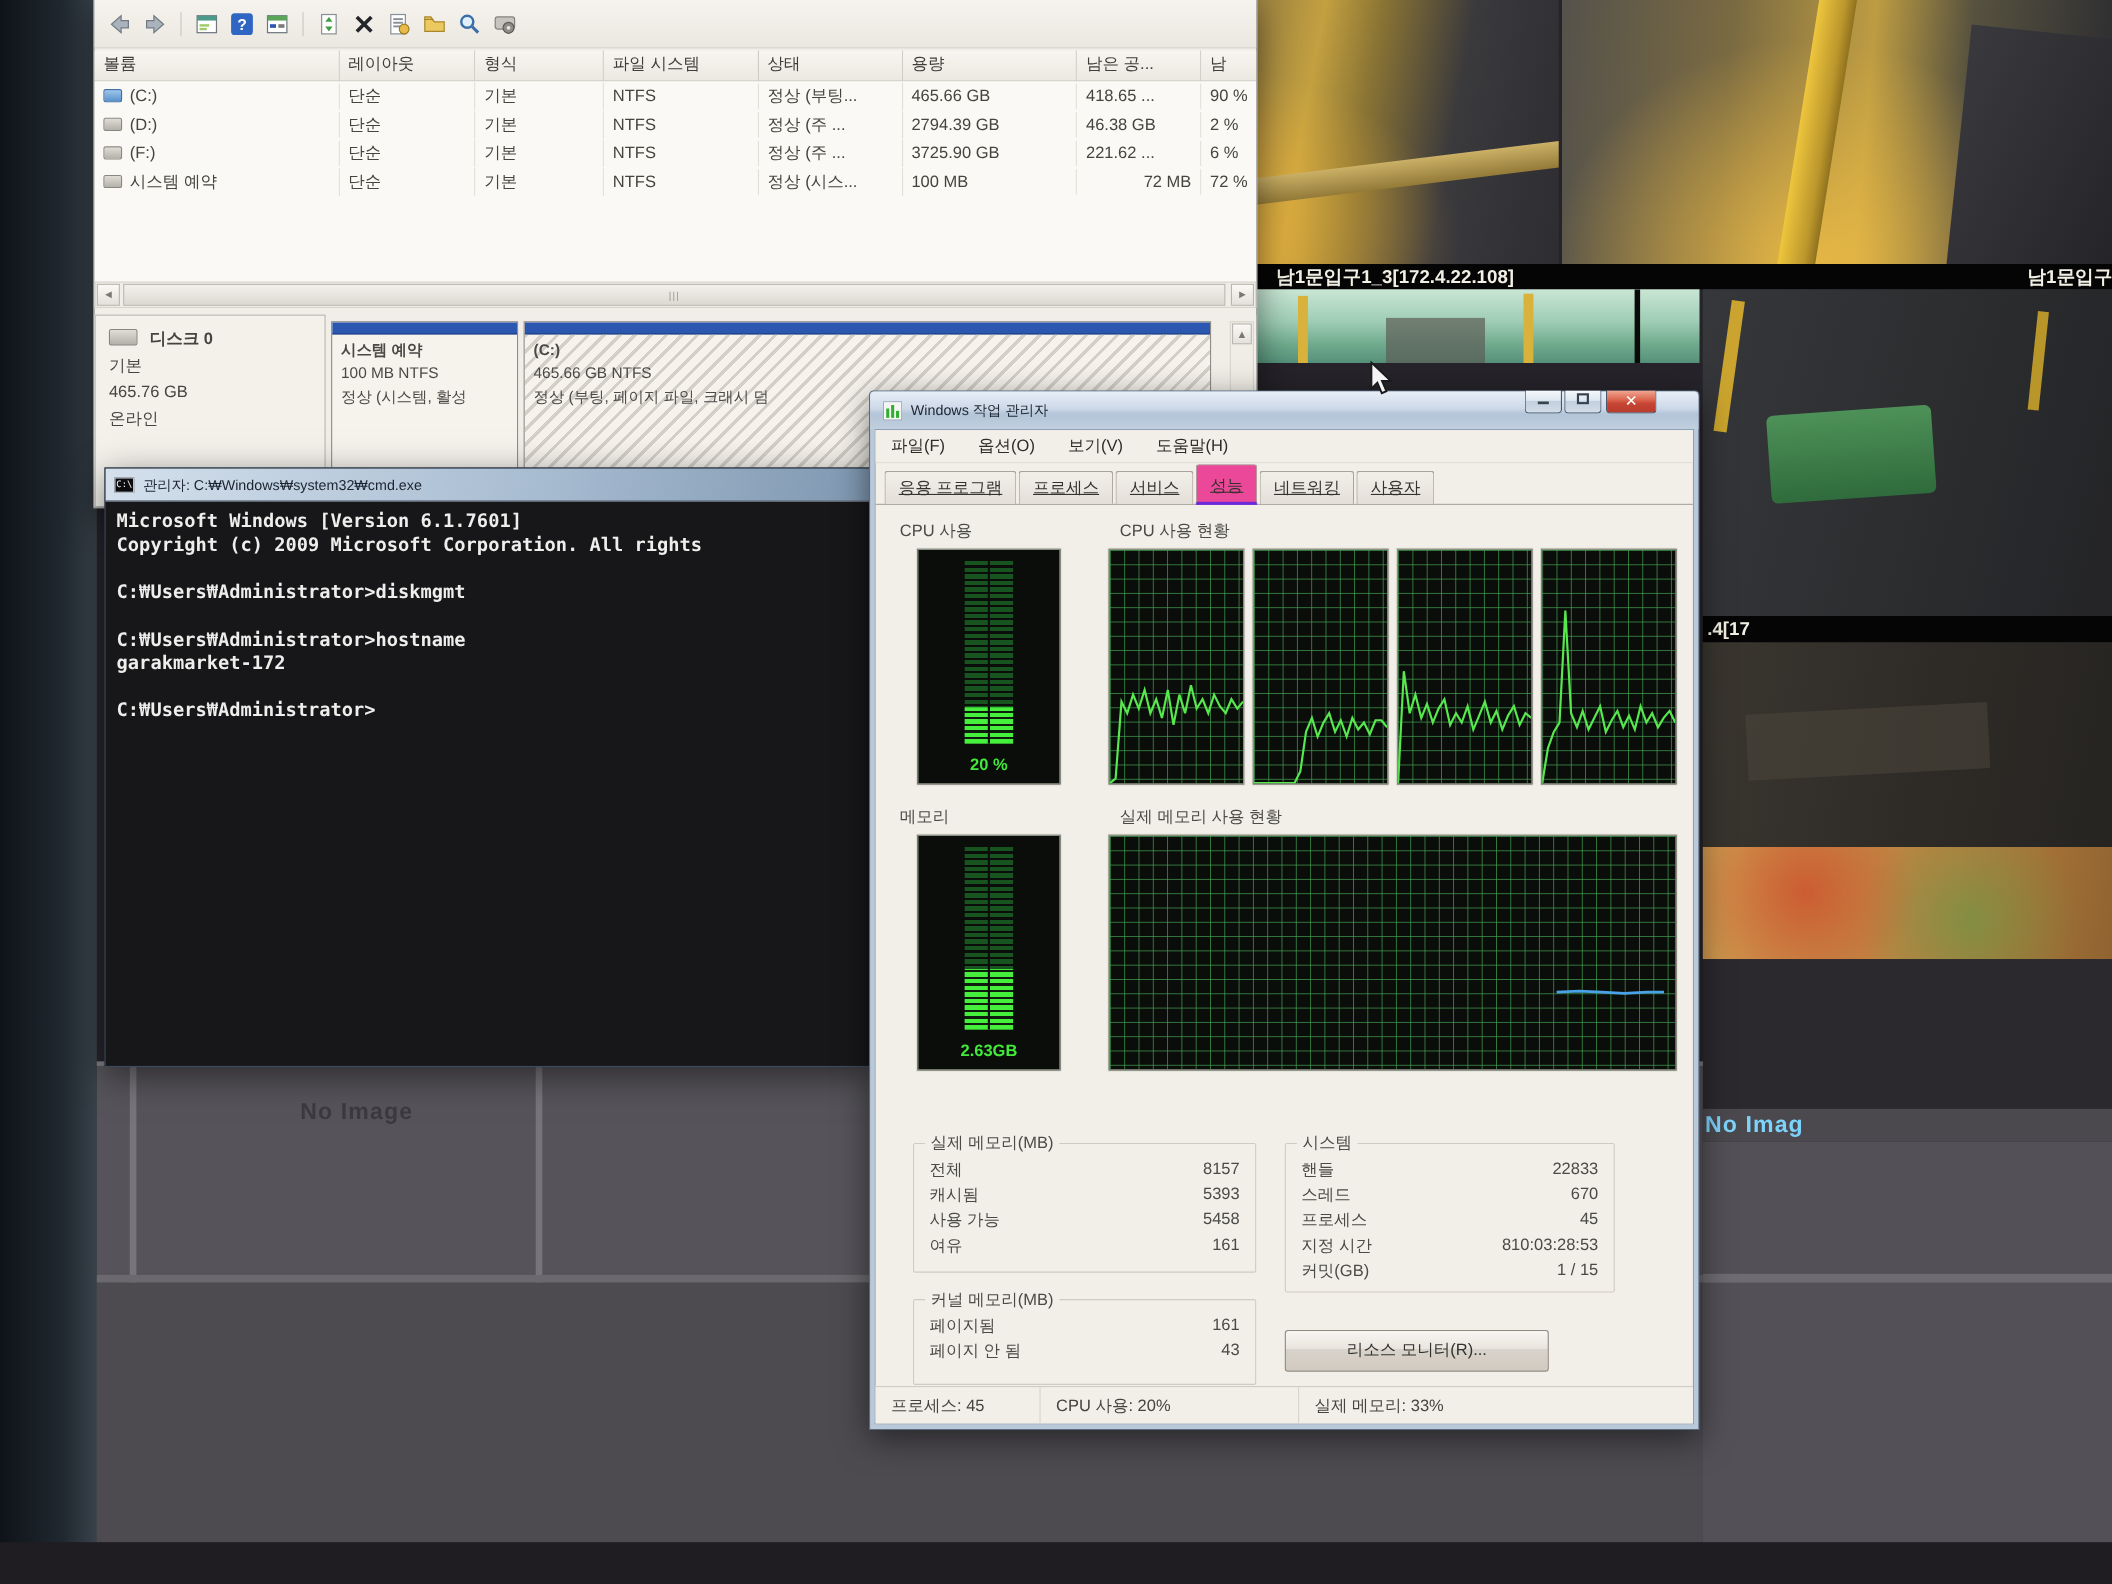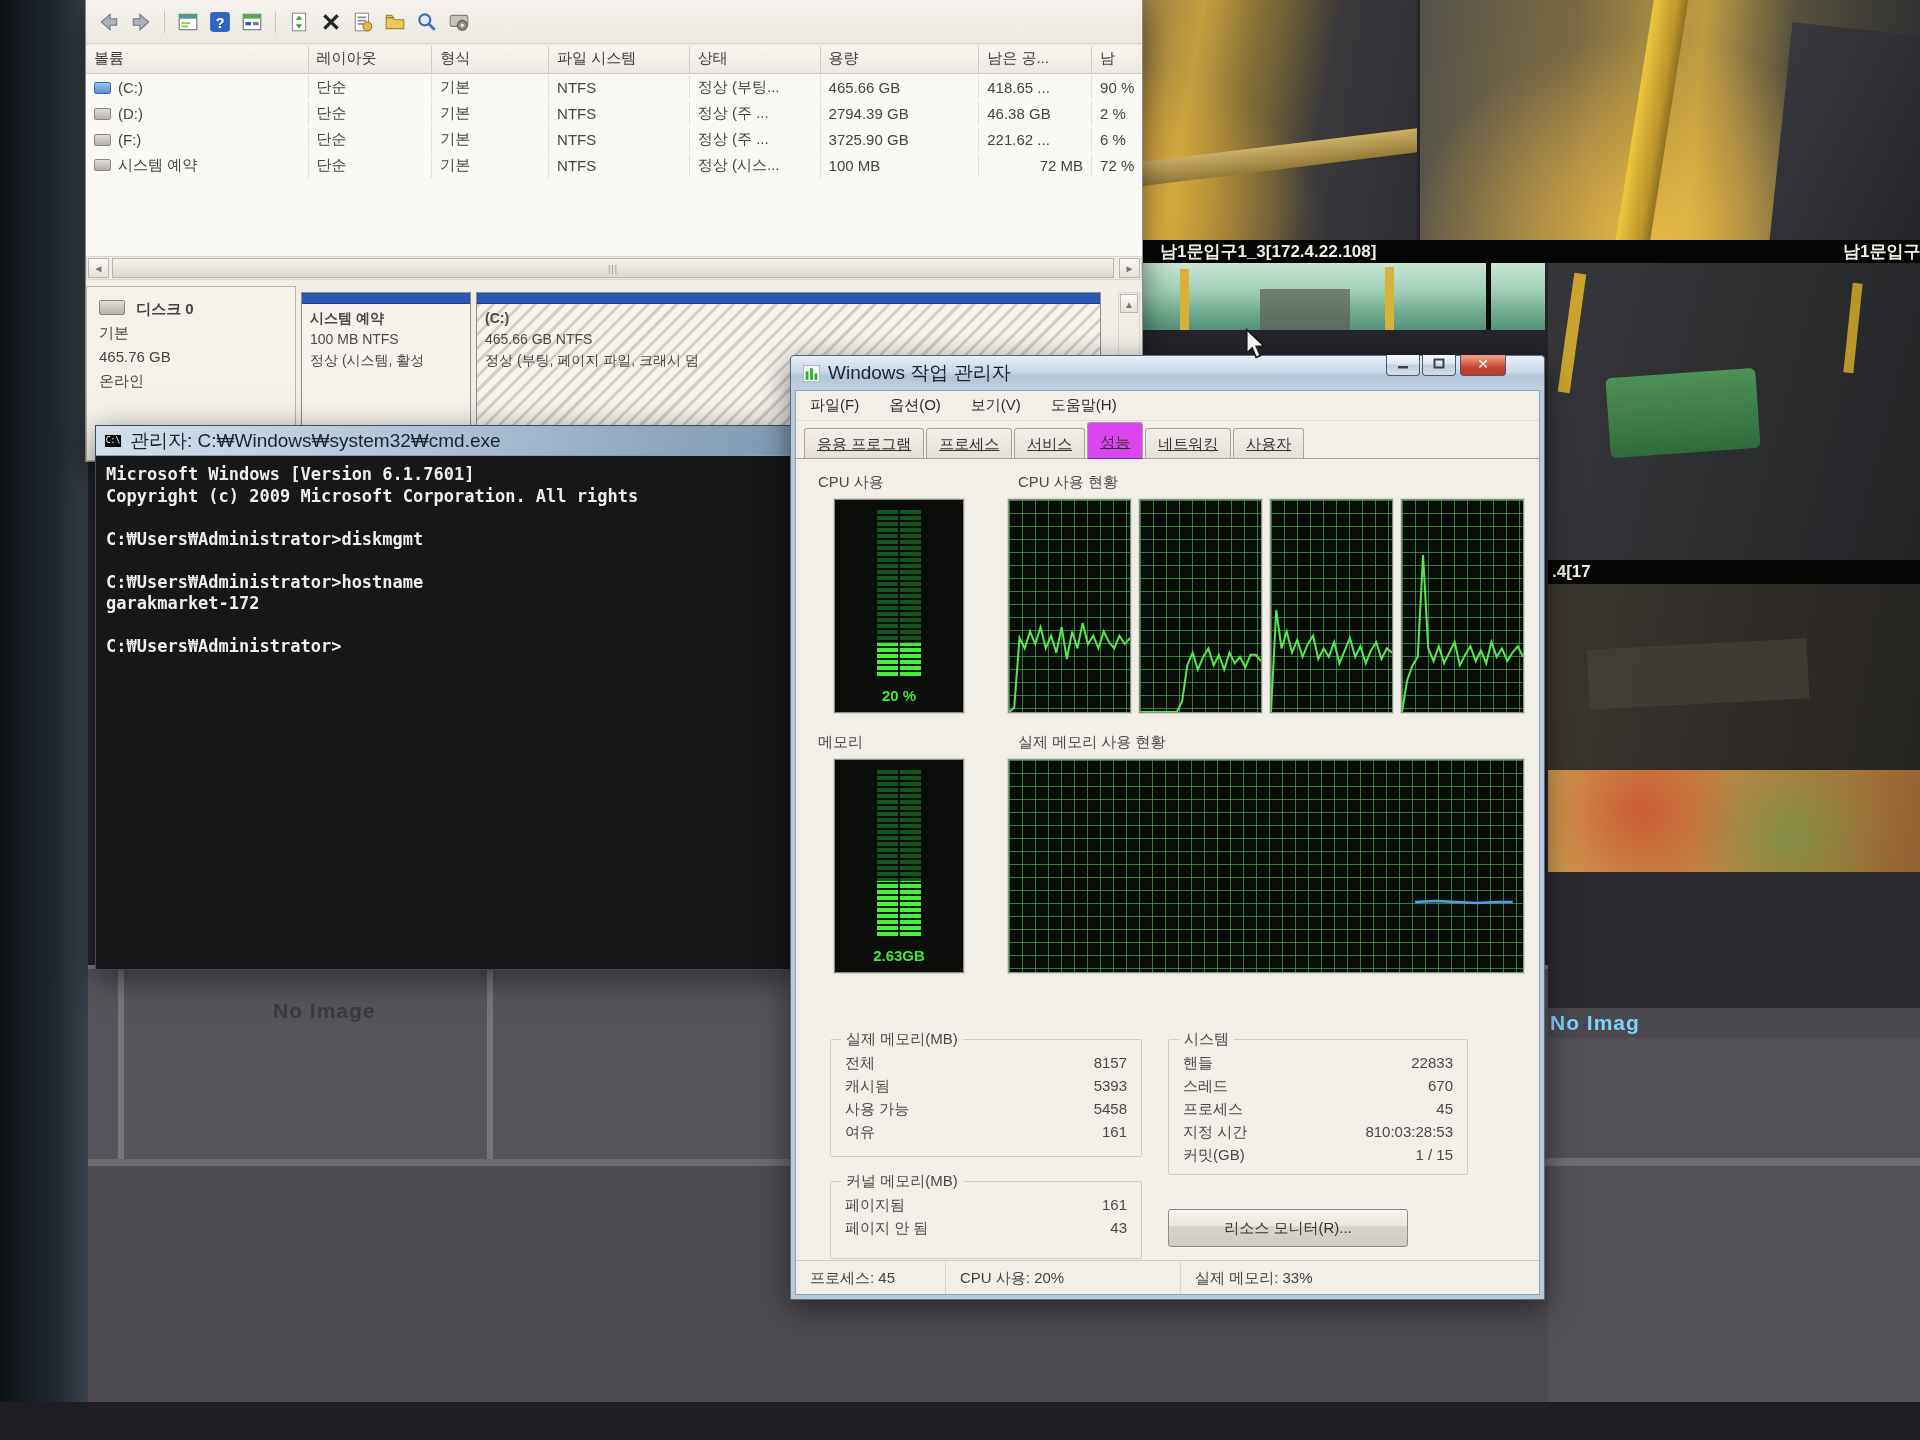--- a/index.html
+++ b/index.html
@@ -12,21 +12,21 @@
   .cam-tile { position:absolute; overflow:hidden; }
   .cam-label-bar { position:absolute; background:#050505; color:#f2efe4;
                    font-size:17px; font-weight:bold; line-height:23px; white-space:nowrap; }
   .no-image-text { font-size:21px; font-weight:bold; color:#3c3a40; letter-spacing:1px; }
 
   
   .win { position:absolute; box-shadow:0 8px 30px rgba(0,0,0,.5); }
   .titlebar { position:absolute; left:0; right:0; top:0;
               background:linear-gradient(#e9f0f8,#cfdcea 40%,#b4c6da 60%,#c4d3e3);
               border-bottom:1px solid #8fa1b5; }
-  .title-text { font-size:19px; color:#1c2430; }
+  .title-text { font-size:13px; color:#1c2430; }
 
   
   #dm { left:85px; top:0; width:1058px; height:462px; background:#f1eee8;
         border:1px solid #8a8a8a; border-top:none; z-index:1; }
   .dm-toolbar { position:absolute; left:0; top:0; right:0; height:44px;
                 background:linear-gradient(#f6f3ee,#ebe8e1); border-bottom:1px solid #d5d2cb;
                 display:flex; align-items:center; padding-left:10px; gap:6px; }
   .tb-ic { width:26px; height:26px; display:flex; align-items:center; justify-content:center; }
   .tb-sep { width:1px; height:22px; background:#c9c6bf; margin:0 4px; }
   .dm-h, .dm-c { font-size:15px; color:#45443f; padding:3px 8px; white-space:nowrap;
@@ -71,22 +71,22 @@
                   color:#fff; font-weight:bold; }
   .tm-menubar { position:absolute; left:0; right:0; top:0; height:30px; background:#f2efe9;
                 display:flex; align-items:center; gap:30px; padding-left:14px;
                 border-bottom:1px solid #e0ddd6; }
   .tm-menu { font-size:15px; color:#2e2d2a; }
   .tm-tabbar { position:absolute; left:0; right:0; top:30px; height:38px;
                border-bottom:1px solid #a8a49c; display:flex; align-items:flex-end; padding-left:8px; }
   .tab { height:30px; background:linear-gradient(#f2efe9,#e4e0d9); border:1px solid #a8a49c;
          border-bottom:none; border-radius:3px 3px 0 0; font-size:15px; color:#33322f;
          line-height:30px; padding:0 12px; margin-right:2px; position:relative;text-decoration:underline; }
-  .tab.active { height:37px; line-height:37px; background:#d946ef; margin-bottom:-1px;
-                border-bottom:1px solid #6d28d9; }
+  .tab.active { height:37px; line-height:37px; background:#ec4899; margin-bottom:-1px;
+                border-bottom:3px solid #6d28d9; }
   .glabel-row { position:absolute; font-size:15px; color:#4a4a46; white-space:nowrap; }
   .gaugebox, .graph { position:absolute; background:#0a0d0a; border:1px solid #87917f;
                       box-shadow:0 0 0 1px #d8d5ce; }
   .graph { background-image:
              linear-gradient(to right, rgba(70,168,84,.7) 1px, transparent 1px),
              linear-gradient(to bottom, rgba(70,168,84,.7) 1px, transparent 1px);
            background-size:13px 13px; }
   .graph svg { position:absolute; inset:0; width:100%; height:100%; }
   .led { position:absolute; left:42px; right:42px; top:10px; bottom:36px; }
   .led .dim { position:absolute; inset:0;

